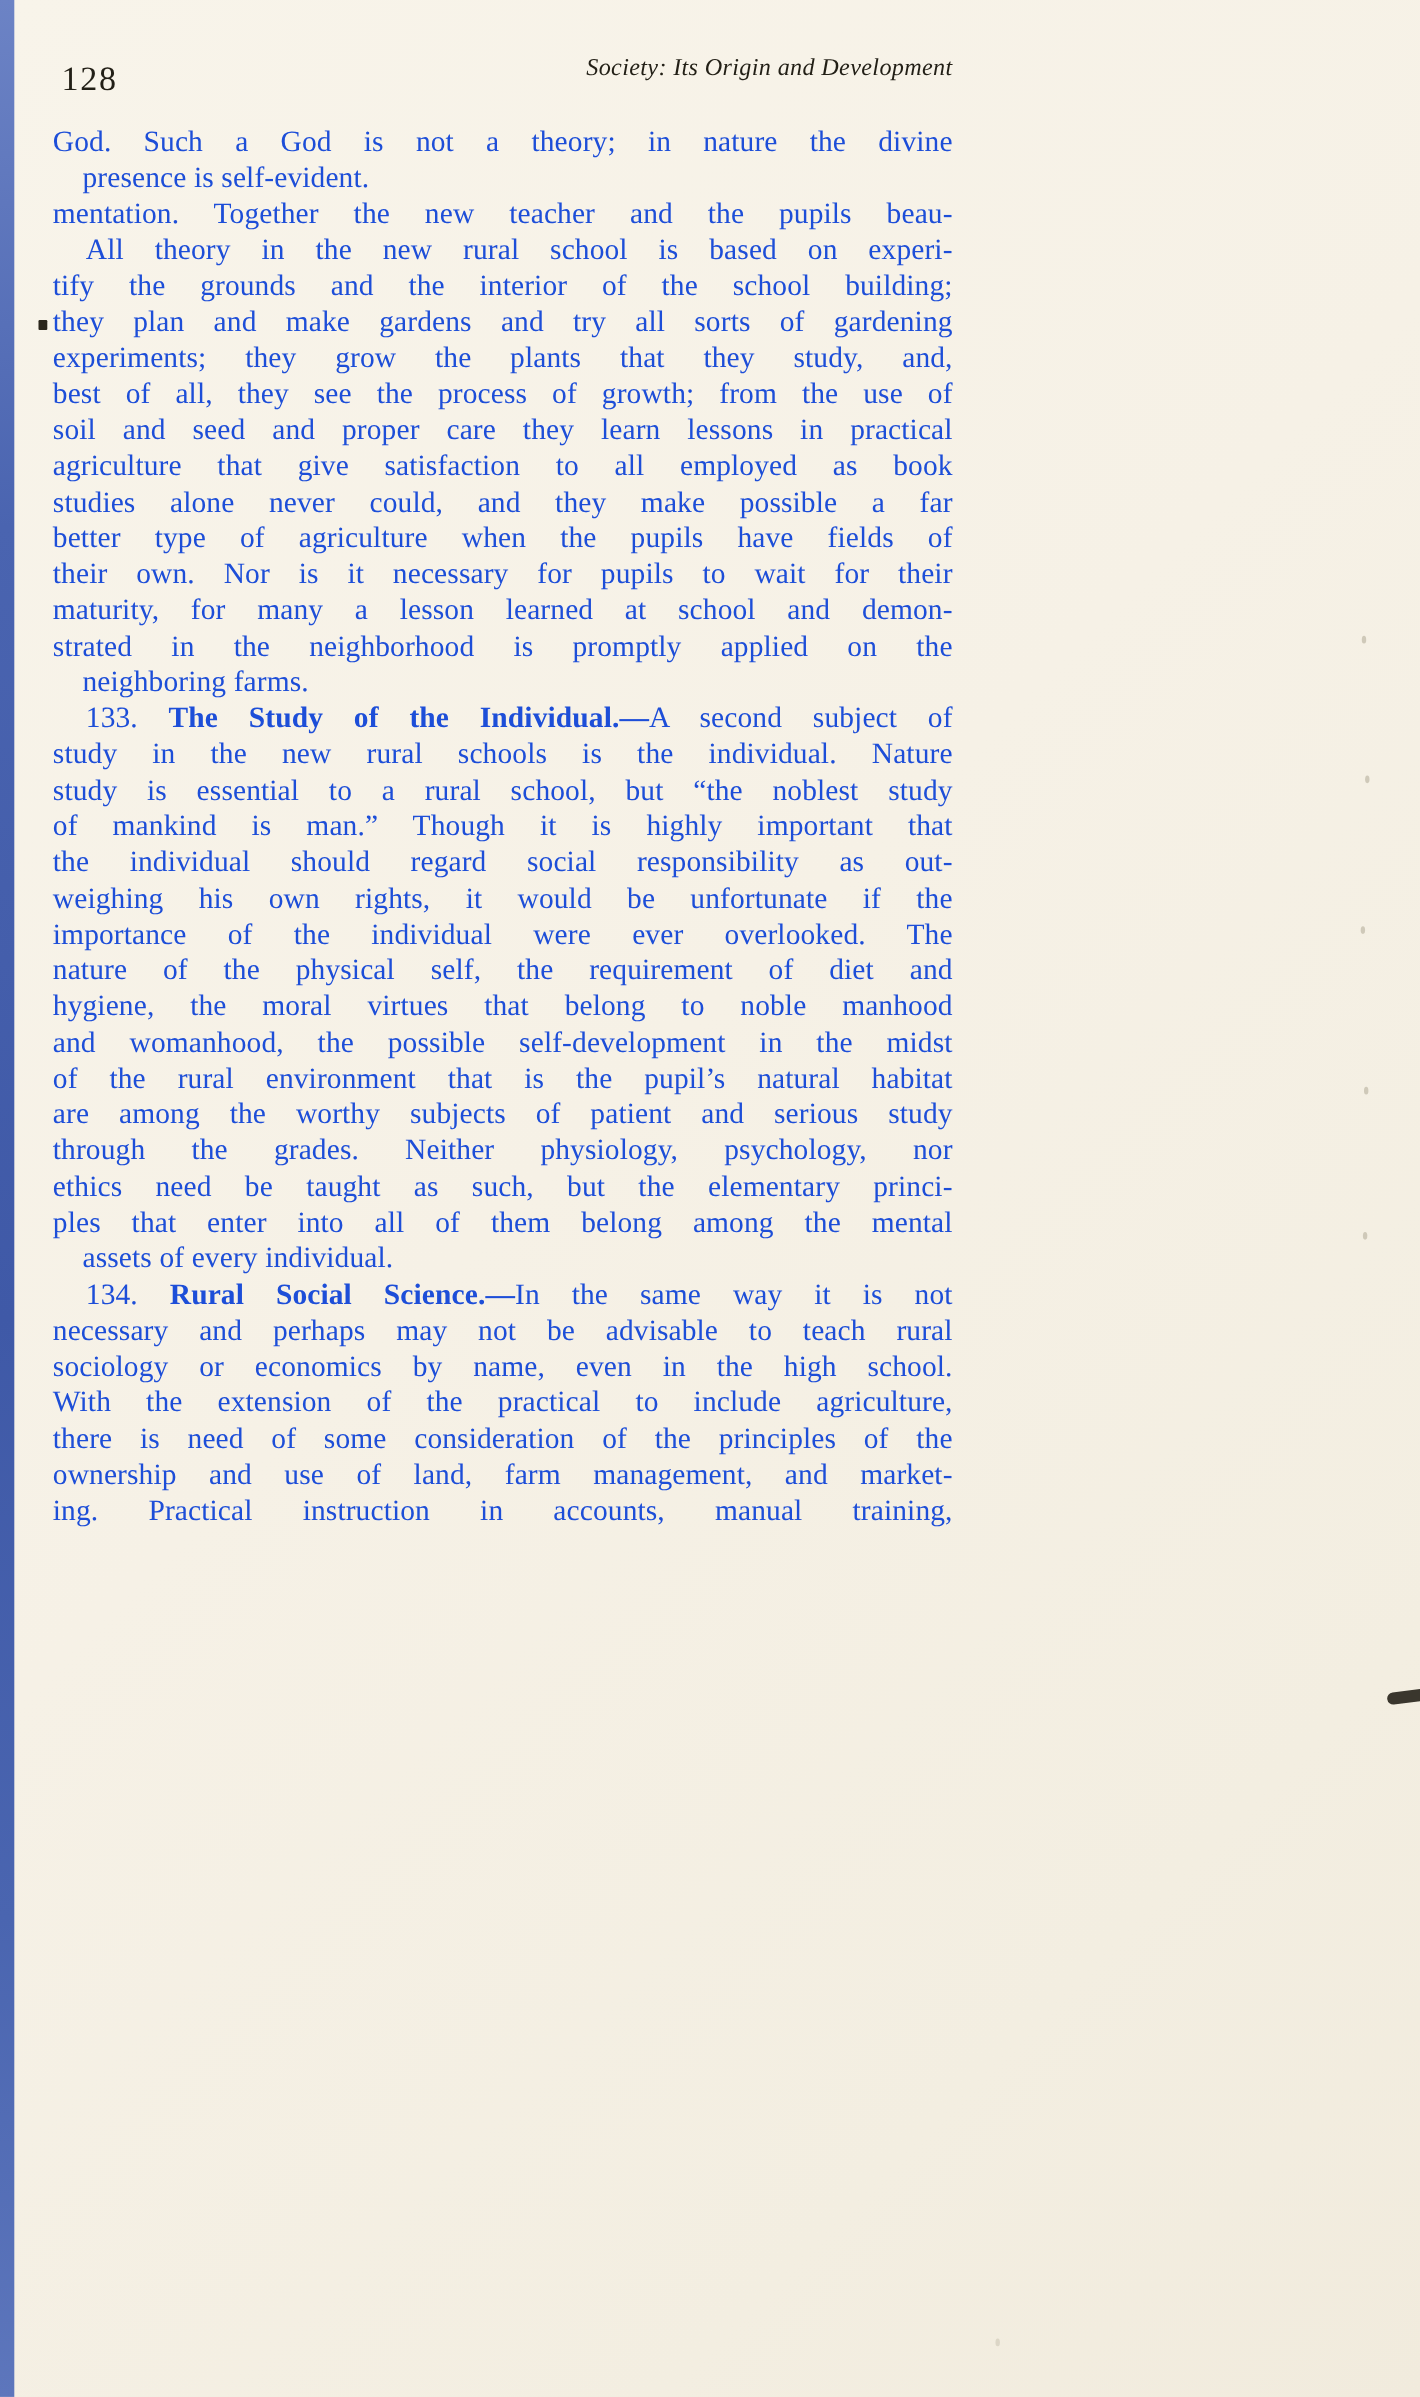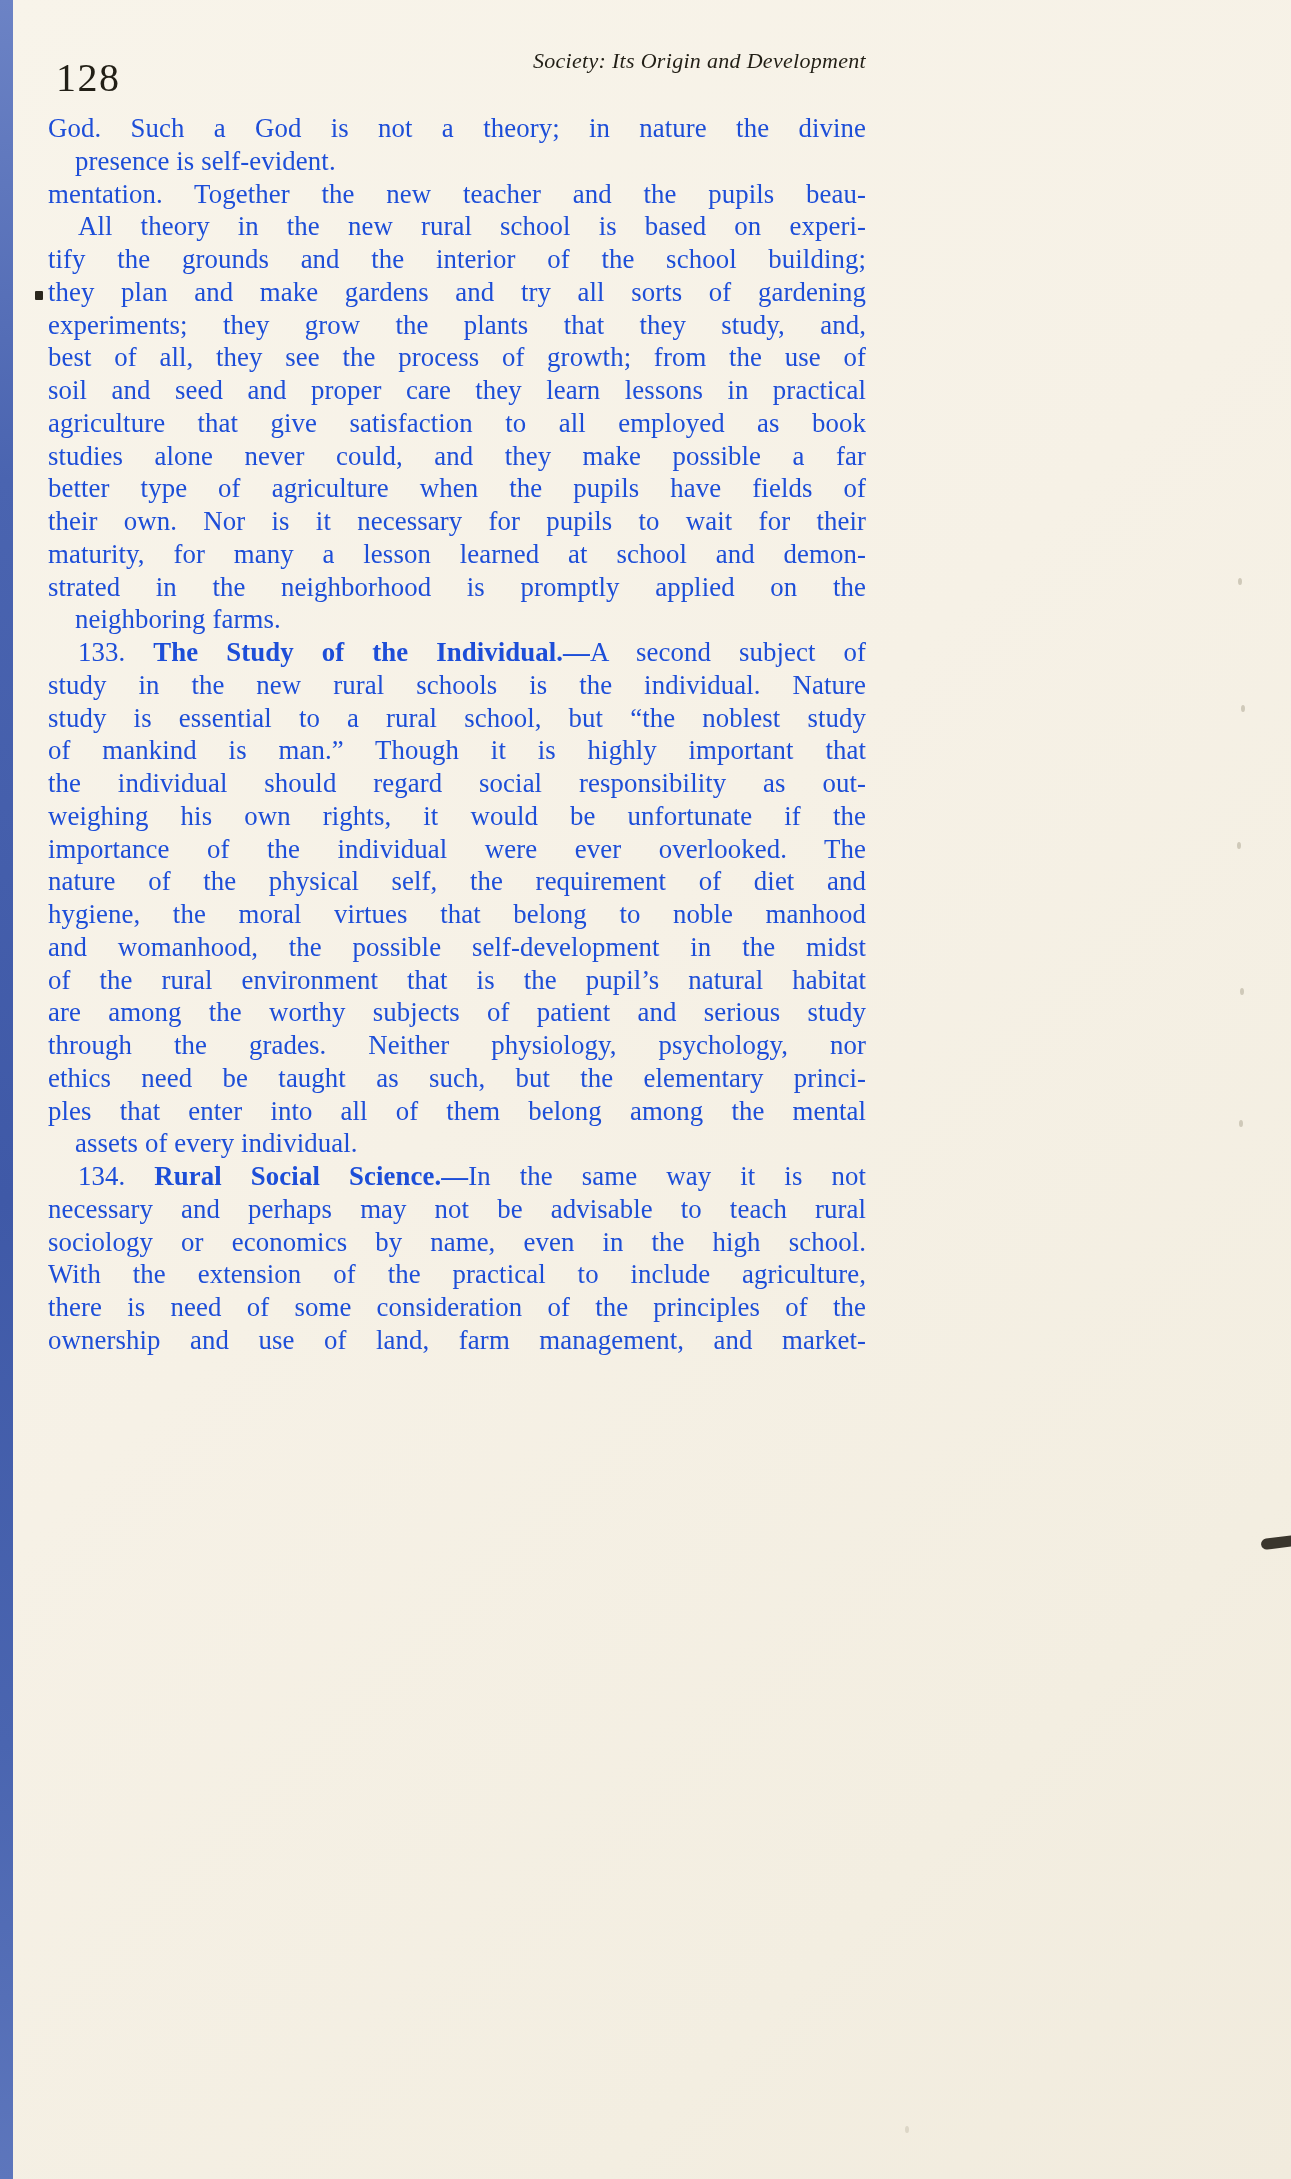--- a/index.html
+++ b/index.html
@@ -27,21 +27,21 @@
     top: 48px;
     left: 48px;
     width: 818px;
     height: 48px;
     color: #221f16;
   }
   .page-number {
     position: absolute;
     left: 8px;
     top: 6px;
-    font-size: 40px;
+    font-size: 31px;
     letter-spacing: 1.5px;
   }
   .running-title {
     position: absolute;
     left: 0; right: 0;
     top: 0;
     text-align: right;
     font-style: italic;
     font-weight: 400;
     font-size: 22px;
@@ -138,20 +138,21 @@
     <div class="line">through the grades.  Neither physiology, psychology, nor</div>
     <div class="line">ethics need be taught as such, but the elementary princi-</div>
     <div class="line">ples that enter into all of them belong among the mental</div>
     <div class="line last">assets of every individual.</div>
     <div class="line indent"><span>134.  </span><span class="bold">Rural Social Science.—</span><span>In the same way it is not</span></div>
     <div class="line">necessary and perhaps may not be advisable to teach rural</div>
     <div class="line">sociology or economics by name, even in the high school.</div>
     <div class="line">With the extension of the practical to include agriculture,</div>
     <div class="line">there is need of some consideration of the principles of the</div>
     <div class="line">ownership and use of land, farm management, and market-</div>
+    <div class="line">ing.  Practical instruction in accounts, manual training,</div>
   </div>
 
 <div class="print-fleck"></div>
 <div class="ink-smudge"></div>
 <div class="paper-speck" style="left:1238px; top:578px;"></div>
 <div class="paper-speck" style="left:1241px; top:705px;"></div>
 <div class="paper-speck" style="left:1237px; top:842px;"></div>
 <div class="paper-speck" style="left:1240px; top:988px;"></div>
 <div class="paper-speck" style="left:1239px; top:1120px;"></div>
 <div class="paper-speck" style="left:905px; top:2126px; opacity:0.5;"></div>

